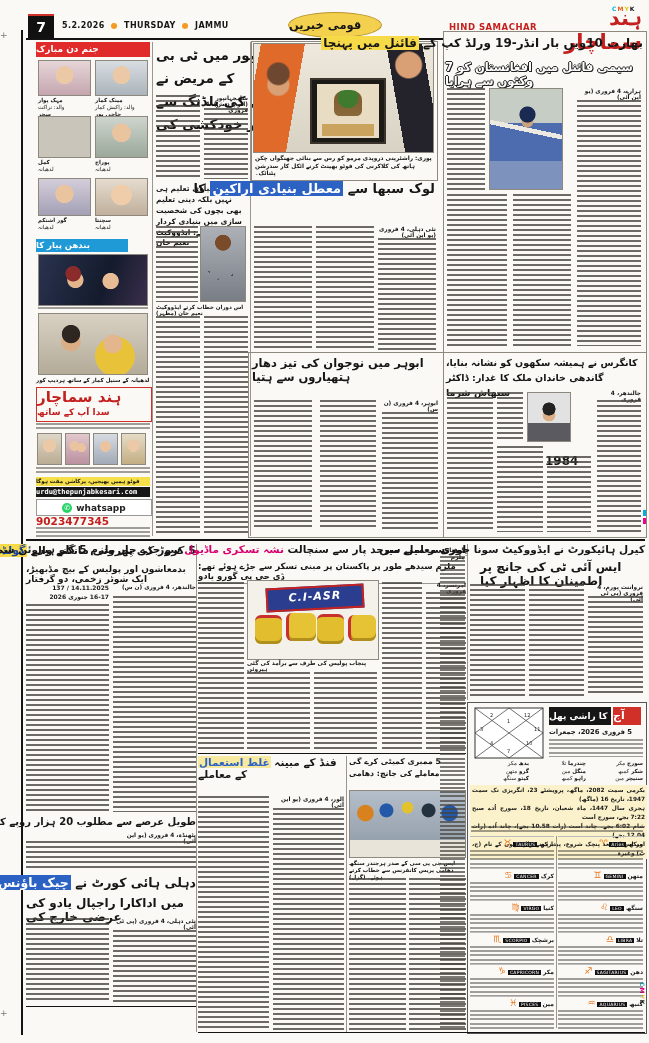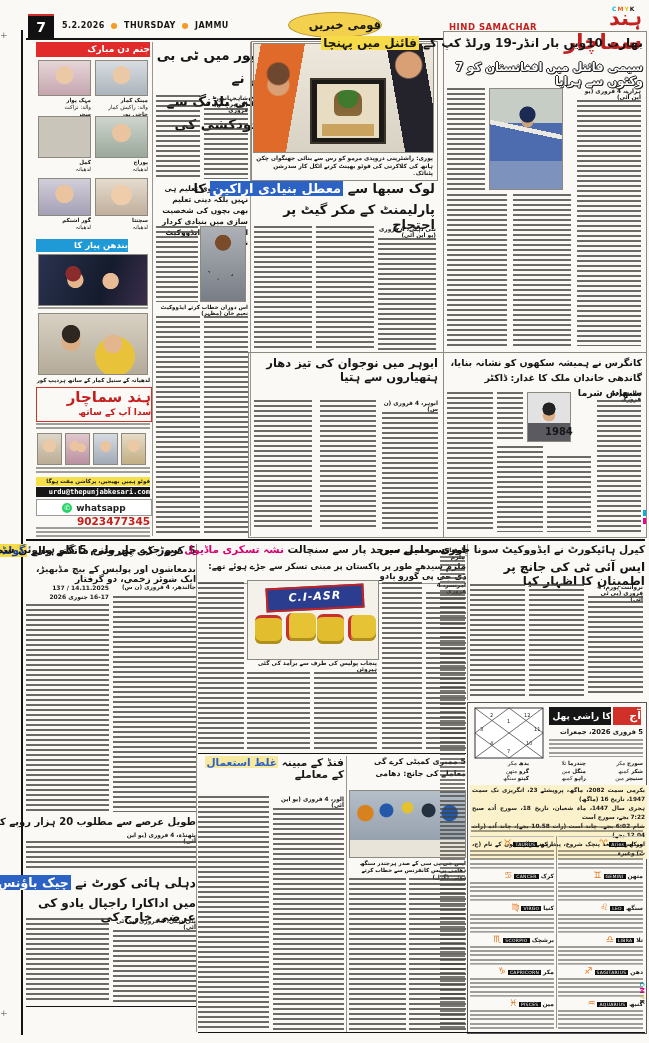--- a/index.html
+++ b/index.html
@@ -1,21 +1,21 @@
 <!DOCTYPE html>
 <html><head>
 <meta charset="utf-8">
 <style>
   html,body{margin:0;padding:0;background:#e8e8e4;}
   .page{position:relative;width:649px;height:1043px;background:#faf9f5;overflow:hidden;
         font-family:"DejaVu Sans",sans-serif;color:#161616;}
   .ab{position:absolute;}
   .u{direction:rtl;}
   .b{font-weight:bold;}
-  .c{text-align:right;}
+  .c{text-align:left;}
   .r{text-align:right;}
   
   .g{background-image:repeating-linear-gradient(to bottom,#45423c 0px,#45423c 2.4px,rgba(0,0,0,0) 2.4px,rgba(0,0,0,0) 5.0px);opacity:.78;}
   .g2{background-image:repeating-linear-gradient(to bottom,#45423c 0px,#45423c 2.0px,rgba(0,0,0,0) 2.0px,rgba(0,0,0,0) 4.2px);opacity:.7;}
   .gl{opacity:.5;}
   .line{background:#141414;}
   .vline{background:#9a968e;width:1px;}
   .box{border:1px solid #8d897f;}
   .hl-y{background:#f6da47;padding:0 2px;}
   .hl-b{background:#2c62c4;color:#fff;padding:0 2px;}
@@ -146,21 +146,20 @@
   <div class="ab" style="left:312px;top:80px;width:72px;height:62px;background:#1c1a16;box-shadow:0 0 0 2px #3a342c;">
     <div style="position:absolute;left:5px;top:4px;right:5px;bottom:4px;background:#e8ddc2;"></div>
     <div style="position:absolute;left:22px;top:10px;width:28px;height:26px;background:radial-gradient(circle at 50% 30%,#3f7a2e 0 45%,rgba(0,0,0,0) 46%),linear-gradient(#7a5a30,#8a6a3a);border-radius:40% 40% 20% 20%;"></div>
     <div style="position:absolute;left:10px;bottom:6px;right:10px;height:12px;background:#caa45f;"></div>
   </div>
   <div class="ab u cap c" style="left:255px;top:155px;width:178px;font-weight:bold;font-size:5.8px;">پوری: راشٹرپتی دروپدی مرمو کو رس سے بنائی جھنگواں چکن ہاتھ کی کلاکرتی کی فوٹو بھینٹ کرتے اٹکل کار سدرشن پٹنائک۔</div>
 
   <div class="ab u c b" style="left:253px;top:181px;width:182px;font-size:13px;white-space:nowrap;">
     <span>لوک سبھا سے</span> <span class="hl-b">معطل بنیادی اراکین</span> <span>کا</span>
   </div>
-  <div class="ab u c b" style="left:253px;top:202px;width:182px;font-size:13px;">پارلیمنٹ کے مکر گیٹ پر احتجاج</div>
   <div class="ab u r dl" style="left:378px;top:226px;width:58px;font-size:5.8px;">نئی دہلی، 4 فروری (یو این آئی)</div>
   <div class="ab g" style="left:378px;top:238px;width:58px;height:112px;"></div>
   <div class="ab g" style="left:316px;top:226px;width:58px;height:124px;"></div>
   <div class="ab g" style="left:254px;top:226px;width:58px;height:124px;"></div>
 
   <div class="ab box" style="left:248px;top:352px;width:194px;height:184px;"></div>
   <div class="ab u c b" style="left:252px;top:356px;width:186px;font-size:11.5px;">ابوہر میں نوجوان کی تیز دھار ہتھیاروں سے ہتیا</div>
   <div class="ab u r dl" style="left:382px;top:400px;width:56px;font-size:5.8px;">ابوہر، 4 فروری (ن س)</div>
   <div class="ab g" style="left:382px;top:412px;width:56px;height:118px;"></div>
   <div class="ab g" style="left:320px;top:400px;width:56px;height:130px;"></div>
@@ -180,21 +179,21 @@
       linear-gradient(180deg,#c6cdc5 0 34%,#4d6cb0 34% 72%,#7d92bd 72%);"></div>
   <div class="ab g" style="left:513px;top:194px;width:58px;height:152px;"></div>
   <div class="ab g" style="left:447px;top:88px;width:38px;height:102px;"></div>
   <div class="ab g" style="left:447px;top:194px;width:60px;height:152px;"></div>
 
   <div class="ab box" style="left:443px;top:352px;width:202px;height:184px;"></div>
   <div class="ab u c b" style="left:446px;top:355px;width:196px;font-size:9.5px;line-height:1.6;">کانگرس نے ہمیشہ سکھوں کو نشانہ بنایا، گاندھی خاندان ملک کا غدار: ڈاکٹر سبھاش شرما</div>
   <div class="ab u r dl" style="left:597px;top:390px;width:44px;font-size:5.8px;">جالندھر، 4 فروری</div>
   <div class="ab g" style="left:597px;top:400px;width:44px;height:132px;"></div>
   <div class="ab photo" style="left:527px;top:392px;width:44px;height:50px;background:radial-gradient(circle at 50% 34%,#222 0 16%,rgba(0,0,0,0) 17%),radial-gradient(circle at 50% 46%,#dcae85 0 18%,rgba(0,0,0,0) 19%),linear-gradient(#e2e2e2 0 62%,#5a5a60 62%);"></div>
-  <div class="ab b" style="left:545px;top:426px;font-size:10px;">1984</div>
+  <div class="ab b" style="left:545px;top:454px;font-size:12px;">1984</div>
   <div class="ab g" style="left:547px;top:456px;width:44px;height:76px;"></div>
   <div class="ab g" style="left:497px;top:392px;width:26px;height:50px;"></div>
   <div class="ab g" style="left:497px;top:446px;width:46px;height:86px;"></div>
   <div class="ab g" style="left:447px;top:392px;width:46px;height:140px;"></div>
 
   <div class="ab line" style="left:26px;top:539px;width:619px;height:2px;"></div>
 
   <div class="ab u c b" style="left:26px;top:544px;width:170px;font-size:11px;white-space:nowrap;">
     <span>5 کروڑ کی پھروتی مانگنے والے</span> <span class="hl-y" style="color:#14409c">گولڈی براڑ گینگ</span> 
   </div>

